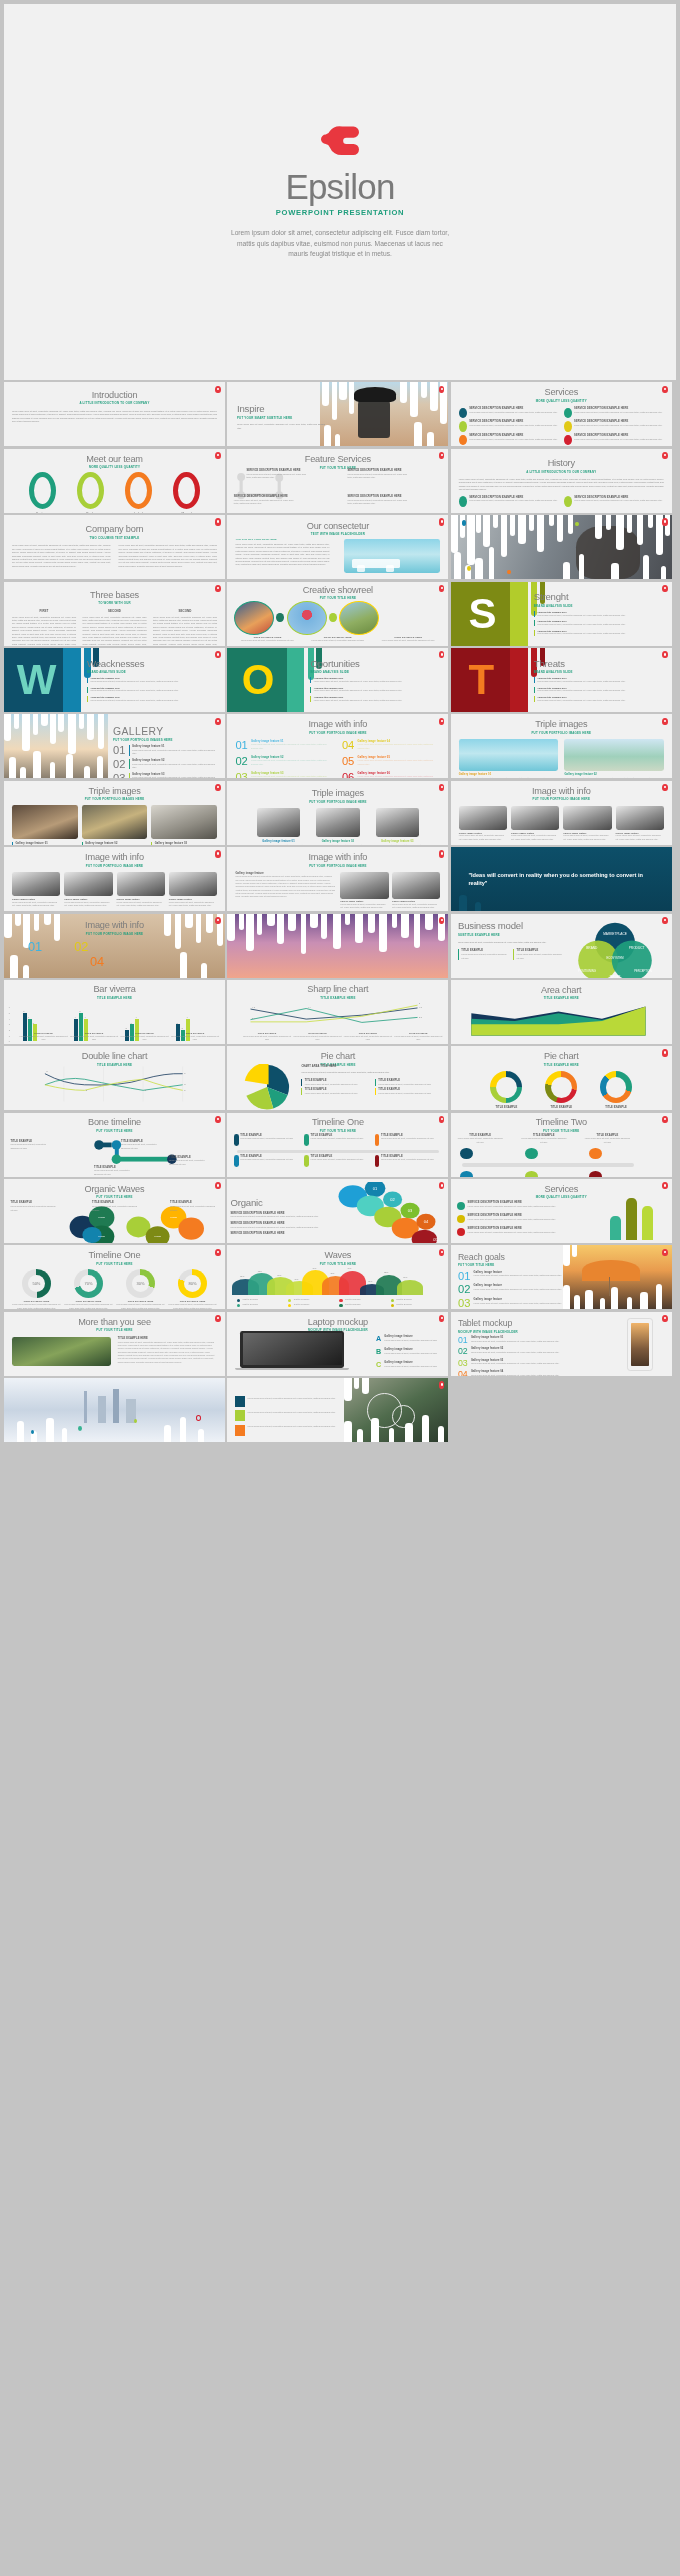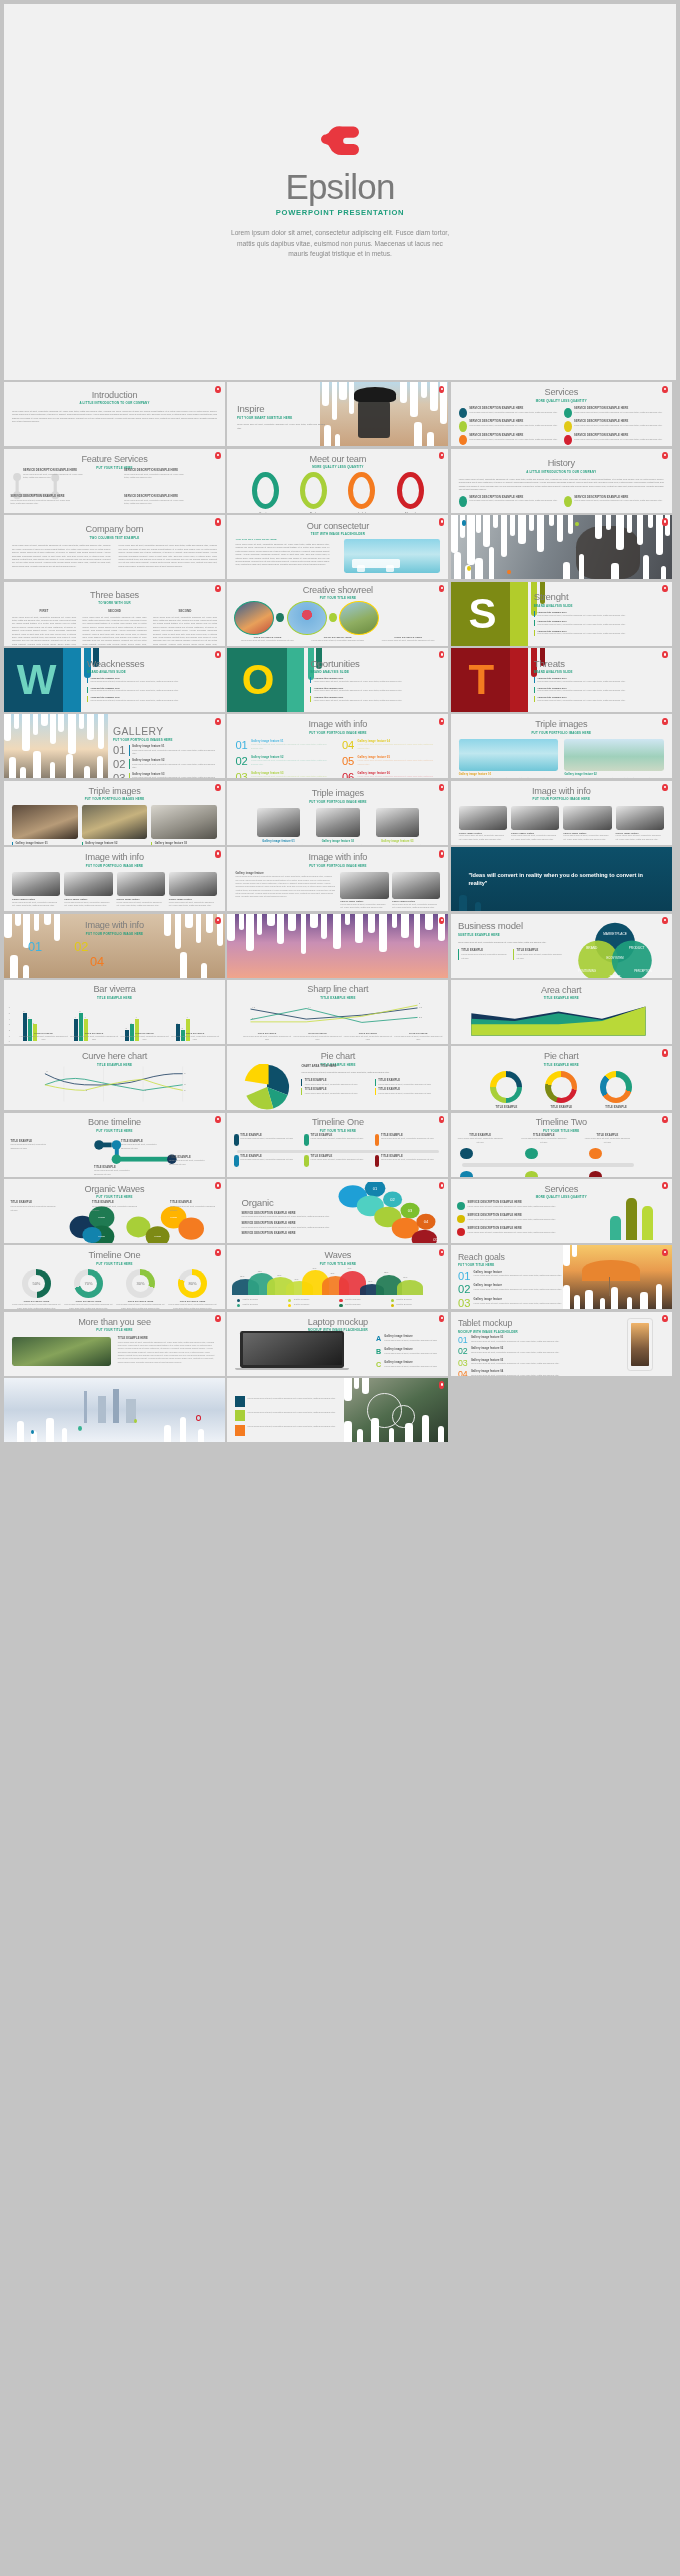--- a/index.html
+++ b/index.html
@@ -201,20 +201,50 @@
                 <div class="mini-h">SERVICE DESCRIPTION EXAMPLE HERE</div>
                 <div class="mini-p">Lorem ipsum dolor sit amet, consectetur adipiscing elit. Fusce diam tortor, mattis quis dapibus vitae.</div>
               </div>
           </div>
         </div>
       </div>
     </div>
 
     <div class="slide">
       <div class="pin"></div>
+      <div class="pad" style="padding-top:4.8px">
+        <div class="s-title">Meet our team</div>
+        <div class="s-sub">MORE QUALITY LESS QUANTITY</div>
+        <div class="team">
+          <div class="team-col">
+            <div class="ring" style="border-color:#1f9e7d"></div>
+            <div class="tname">Santiago</div>
+
+          </div>
+          <div class="team-col">
+            <div class="ring" style="border-color:#a8cf38"></div>
+            <div class="tname">Paola</div>
+
+          </div>
+          <div class="team-col">
+            <div class="ring" style="border-color:#f47b20"></div>
+            <div class="tname">Isabel</div>
+
+          </div>
+          <div class="team-col">
+            <div class="ring" style="border-color:#cf2027"></div>
+            <div class="tname">Manuel</div>
+
+          </div>
+        </div>
+      </div>
+    </div>
+
+    <div class="slide">
+      <div class="pin"></div>
       <div class="pad" style="padding-top:5.6px">
         <div class="s-title">Feature Services</div>
         <div class="s-sub">PUT YOUR TITLE HERE</div>
       </div>
       <svg style="position:absolute;left:6.4px;top:24px" width="208" height="27" viewBox="0 0 260 34">
         <circle cx="8" cy="5" r="5" fill="#d8d8d8"></circle>
           <rect x="6" y="4" width="4" height="24" fill="#d8d8d8"></rect>
         <circle cx="8" cy="28" r="5" fill="#d8d8d8"></circle>
           <rect x="8" y="26" width="48" height="4" fill="#d8d8d8"></rect>
         <circle cx="56" cy="28" r="5" fill="#d8d8d8"></circle>
@@ -229,50 +259,20 @@
         <div class="mini-h">SERVICE DESCRIPTION EXAMPLE HERE</div>
         <div class="mini-p">Lorem ipsum dolor sit amet, consectetur adipiscing elit. Fusce diam tortor, mattis quis dapibus vitae.</div>
       </div>
       <div style="position:absolute;left:6.4px;top:46px;width:64px">
         <div class="mini-h">SERVICE DESCRIPTION EXAMPLE HERE</div>
         <div class="mini-p">Lorem ipsum dolor sit amet, consectetur adipiscing elit. Fusce diam tortor, mattis quis dapibus vitae.</div>
       </div>
       <div style="position:absolute;left:120px;top:46px;width:64px">
         <div class="mini-h">SERVICE DESCRIPTION EXAMPLE HERE</div>
         <div class="mini-p">Lorem ipsum dolor sit amet, consectetur adipiscing elit. Fusce diam tortor, mattis quis dapibus vitae.</div>
-      </div>
-    </div>
-
-    <div class="slide">
-      <div class="pin"></div>
-      <div class="pad" style="padding-top:4.8px">
-        <div class="s-title">Meet our team</div>
-        <div class="s-sub">MORE QUALITY LESS QUANTITY</div>
-        <div class="team">
-          <div class="team-col">
-            <div class="ring" style="border-color:#1f9e7d"></div>
-            <div class="tname">Santiago</div>
-
-          </div>
-          <div class="team-col">
-            <div class="ring" style="border-color:#a8cf38"></div>
-            <div class="tname">Paola</div>
-
-          </div>
-          <div class="team-col">
-            <div class="ring" style="border-color:#f47b20"></div>
-            <div class="tname">Isabel</div>
-
-          </div>
-          <div class="team-col">
-            <div class="ring" style="border-color:#cf2027"></div>
-            <div class="tname">Manuel</div>
-
-          </div>
-        </div>
       </div>
     </div>
 
     <div class="slide">
       <div class="pin"></div>
       <div class="pad" style="padding-top:9.6px">
         <div class="s-title">History</div>
         <div class="s-sub">A LITTLE INTRODUCTION TO OUR COMPANY</div>
         <div class="body-txt" style="margin-top:4px">Lorem ipsum dolor sit amet, consectetur adipiscing elit. Fusce diam tortor, mattis quis dapibus vitae, euismod non purus. Maecenas ut lacus nec mauris feugiat tristique et in metus. Duis congue eros vel lectus semper semper. Nullam finibus nisl ut ligula vestibulum, ut semper ex suscipit. Cras fringilla suscipit cursus. Aenean accumsan malesuada hendrerit. Morbi id amet dolor ante. Duis quis viverra urna, in ultricies diam. Morbi sodales volutpat tellus, quis aliquam urna cursus et. Proin commodo arcu nec nisi rhoncus dapibus. Praesent nec elit non netus mollis placerat. Vivamus porta pulvinar iaculis. Donec augue urna, volutpat nec risus eget, finibus lacinia ligula. Curabitur bibendum arcu sit amet faucibus posuere.</div>
         <div style="display:flex;gap:6.4px;margin-top:4px">
@@ -1006,21 +1006,21 @@
           <text x="-10" y="11" font-size="2.6" fill="#9a9a9a">5</text>
           <text x="-10" y="4" font-size="2.6" fill="#9a9a9a">6</text>
         <polygon points="8,18 63,25 118,15.9 173,25 228,9.6 228,46 8,46" fill="#14375a"></polygon>
         <polygon points="8,25 63,27.8 118,18 173,26.4 228,13.8 228,46 8,46" fill="#1f9e7d"></polygon>
         <polygon points="8,32 63,32 118,32 173,27.8 228,9.6 228,46 8,46" fill="#b9d938"></polygon>
       </svg>
     </div>
 
     <div class="slide">
       <div class="pad" style="padding-top:4.8px">
-        <div class="s-title">Curve here chart</div>
+        <div class="s-title">Double line chart</div>
         <div class="s-sub">TITLE EXAMPLE HERE</div>
       </div>
       <svg style="position:absolute;left:12.8px;top:19px" width="192" height="38" viewBox="0 0 240 48">
         <text x="-10" y="46" font-size="2.6" fill="#9a9a9a">0</text>
           <text x="-10" y="39" font-size="2.6" fill="#9a9a9a">1</text>
         <text x="-10" y="32" font-size="2.6" fill="#9a9a9a">2</text>
           <text x="-10" y="25" font-size="2.6" fill="#9a9a9a">3</text>
         <text x="-10" y="18" font-size="2.6" fill="#9a9a9a">4</text>
           <text x="-10" y="11" font-size="2.6" fill="#9a9a9a">5</text>
           <text x="-10" y="4" font-size="2.6" fill="#9a9a9a">6</text>
@@ -1248,21 +1248,21 @@
           <div class="mini-p">Lorem ipsum dolor sit amet, consectetur adipiscing elit usce</div>
         </div>
       <div style="position:absolute;left:166px;top:22.4px;width:48px">
           <div class="mini-h">TITLE EXAMPLE</div>
           <div class="mini-p">Lorem ipsum dolor sit amet, consectetur adipiscing elit usce</div>
         </div>
     </div>
 
     <div class="slide">
       <div class="pin"></div>
-      <div style="position:absolute;left:14px;top:17.6px;width:96px">
+      <div style="position:absolute;left:3px;top:17.6px;width:96px">
         <div class="s-title" style="text-align:left;font-size:9.6px">Organic</div>
         <div style="margin-top:4px">
             <div class="mini-h">SERVICE DESCRIPTION EXAMPLE HERE</div>
             <div class="mini-p">Lorem ipsum dolor sit amet, consectetur adipiscing elit. Fusce diam tortor, mattis quis dapibus vitae.</div>
           </div>
         <div style="margin-top:3.2px">
             <div class="mini-h">SERVICE DESCRIPTION EXAMPLE HERE</div>
             <div class="mini-p">Lorem ipsum dolor sit amet, consectetur adipiscing elit. Fusce diam tortor, mattis quis dapibus vitae.</div>
           </div>
         <div style="margin-top:3.2px">

